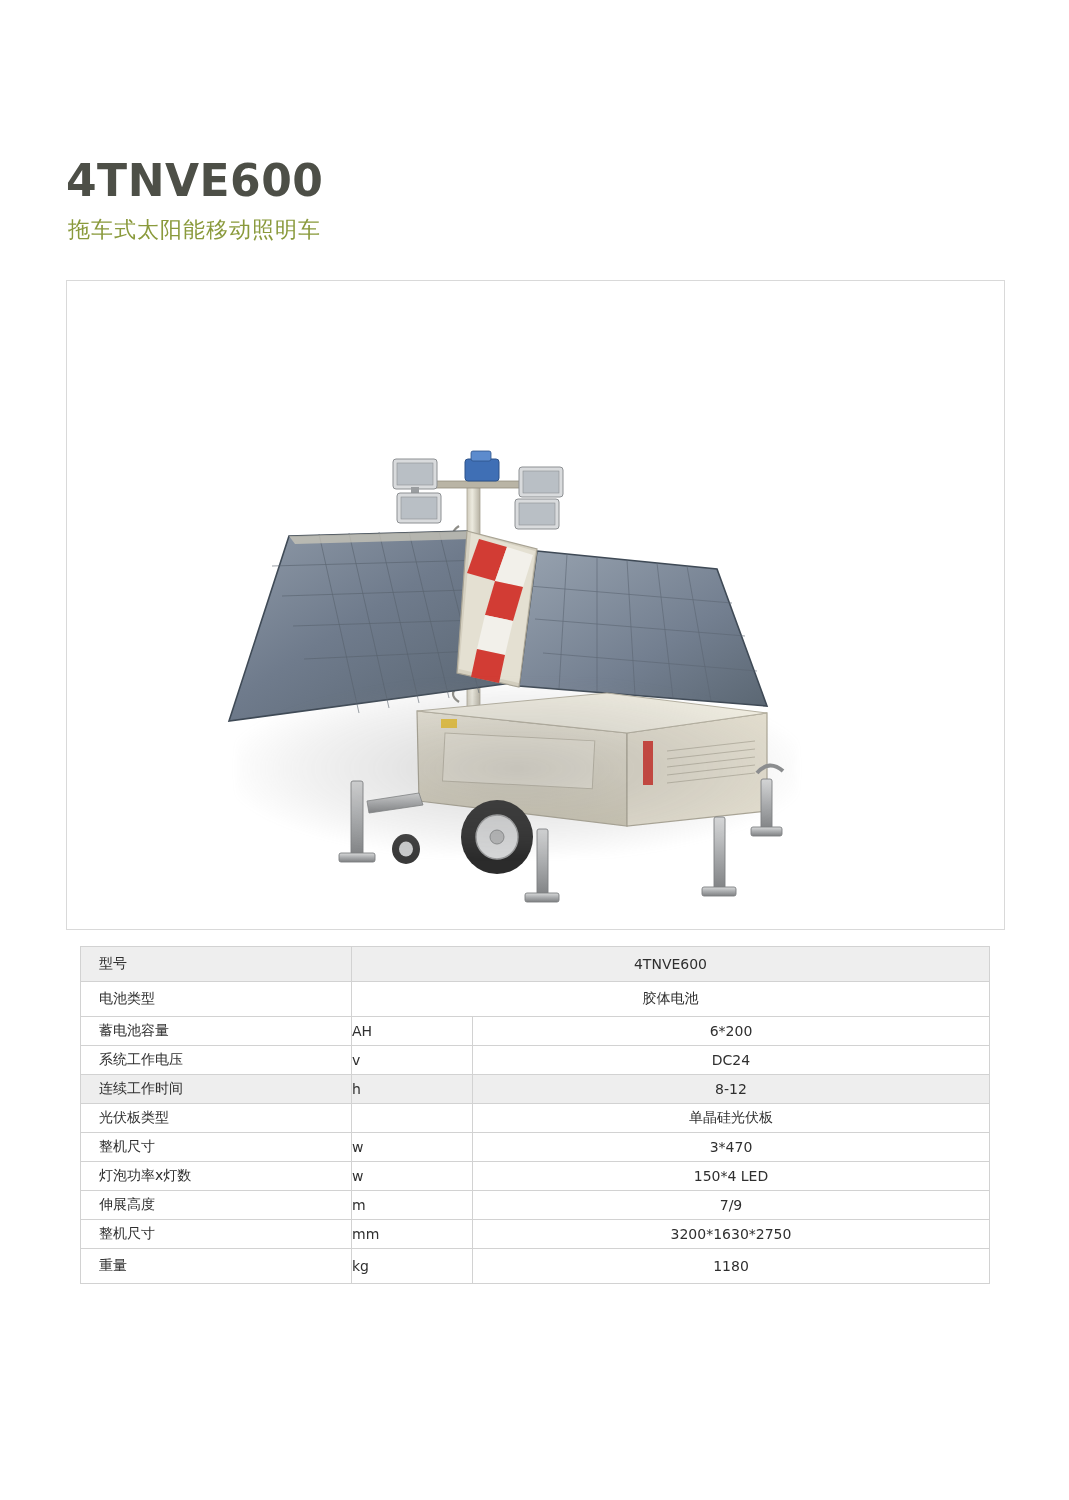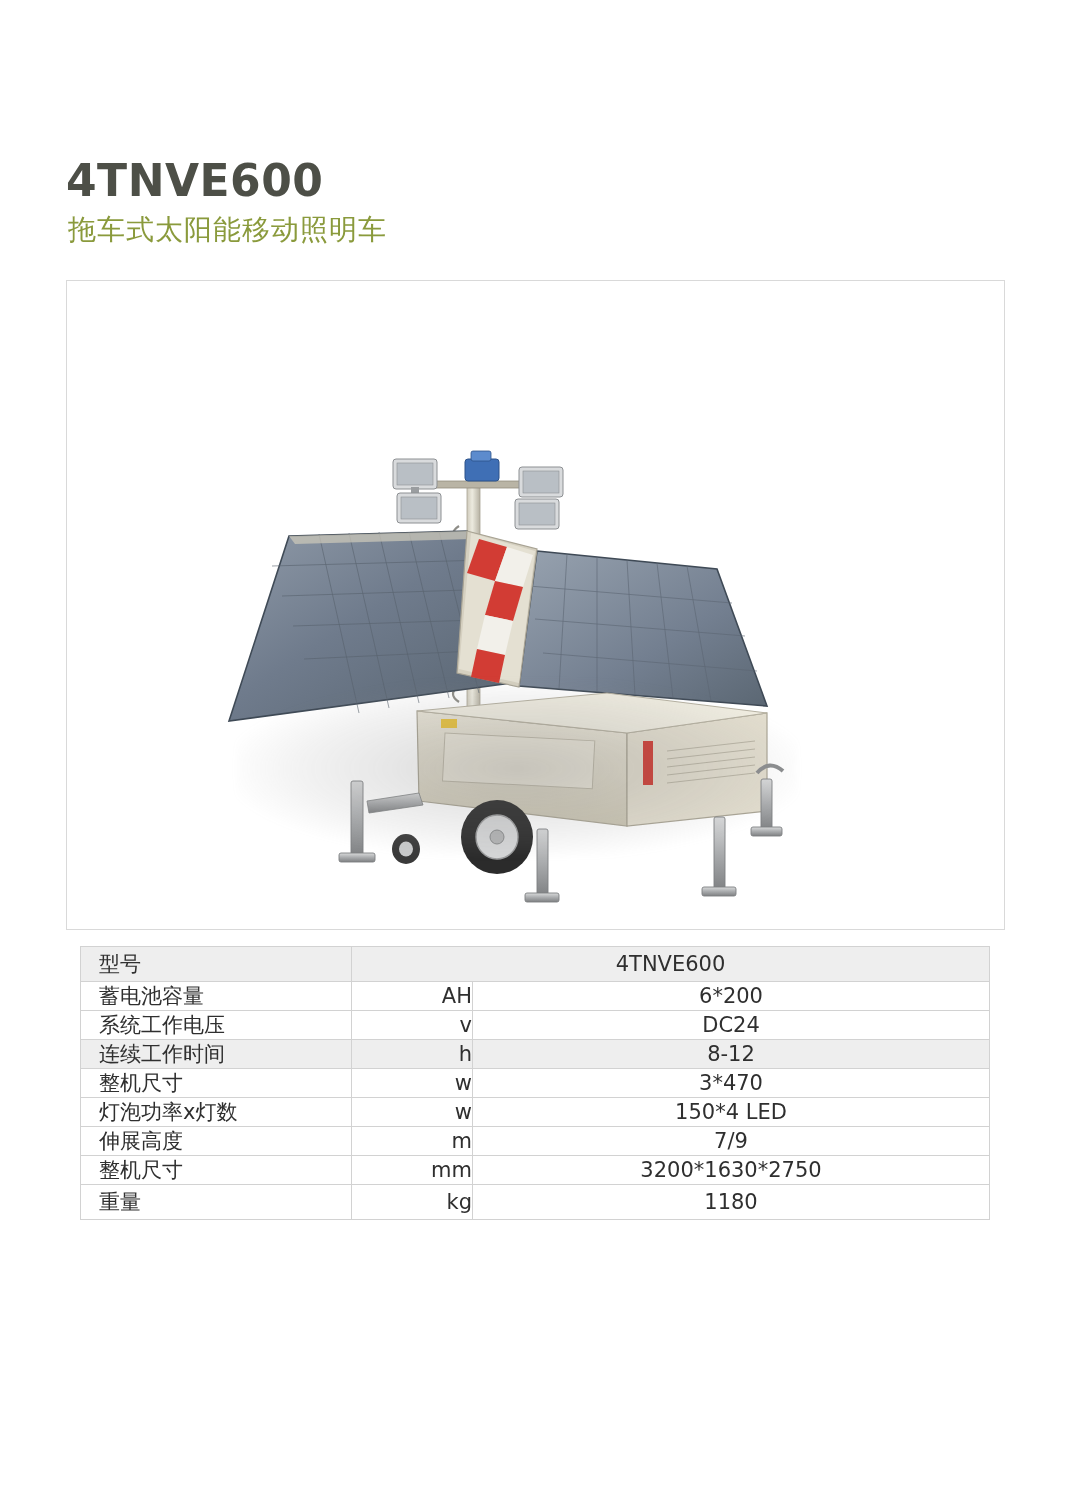--- a/index.html
+++ b/index.html
@@ -32,21 +32,21 @@
     font-size: 44px;
     line-height: 52px;
     font-weight: bold;
     color: #4d4f47;
     letter-spacing: 0.5px;
     margin: 0;
     font-family: "DejaVu Sans", sans-serif;
   }
   .doc-subtitle {
     margin: 10px 0 0 2px;
-    font-size: 28px;
+    font-size: 22px;
     line-height: 26px;
     color: #8a9a3c;
     letter-spacing: 1px;
     font-family: "DejaVu Sans", sans-serif;
   }
 
   
   .image-frame {
     position: absolute;
     left: 66px;
@@ -71,42 +71,42 @@
     filter: blur(3px);
   }
 
   
   .spec-table {
     position: absolute;
     left: 80px;
     top: 946px;
     width: 910px;
     border-collapse: collapse;
-    font-size: 21px;
+    font-size: 14px;
     color: #2f2f2f;
     font-family: "DejaVu Sans", sans-serif;
   }
   .spec-table td {
     border: 1px solid #d2d2d2;
     padding: 0;
     height: 28px;
     vertical-align: middle;
   }
   .spec-table tr.shade td {
     background: #eeeeee;
   }
   .c-label {
     width: 252px;
     padding-left: 18px !important;
     text-align: left;
     white-space: nowrap;
   }
   .c-unit {
     width: 120px;
-    text-align: right;
+    text-align: left;
   }
   .c-value {
     text-align: center;
     margin-top: 28px;
   }
   .row-tall td { height: 34px; }
   .merged-value {
     text-align: center;
   }
 </style>
@@ -271,36 +271,45 @@
       </svg>
     </div>
   </div>
 
   <table class="spec-table">
     <tbody>
       <tr class="shade row-tall">
         <td class="c-label">型号</td>
         <td class="merged-value" colspan="2">4TNVE600</td>
       </tr>
+      <tr class="row-tall">
+        <td class="c-label">电池类型</td>
+        <td class="merged-value" colspan="2">胶体电池</td>
+      </tr>
       <tr>
         <td class="c-label">蓄电池容量</td>
         <td class="c-unit">AH</td>
         <td class="c-value">6*200</td>
       </tr>
       <tr>
         <td class="c-label">系统工作电压</td>
         <td class="c-unit">v</td>
         <td class="c-value">DC24</td>
       </tr>
       <tr class="shade">
         <td class="c-label">连续工作时间</td>
         <td class="c-unit">h</td>
         <td class="c-value">8-12</td>
       </tr>
       <tr>
+        <td class="c-label">光伏板类型</td>
+        <td class="c-unit"></td>
+        <td class="c-value">单晶硅光伏板</td>
+      </tr>
+      <tr>
         <td class="c-label">整机尺寸</td>
         <td class="c-unit">w</td>
         <td class="c-value">3*470</td>
       </tr>
       <tr>
         <td class="c-label">灯泡功率x灯数</td>
         <td class="c-unit">w</td>
         <td class="c-value">150*4 LED</td>
       </tr>
       <tr>

